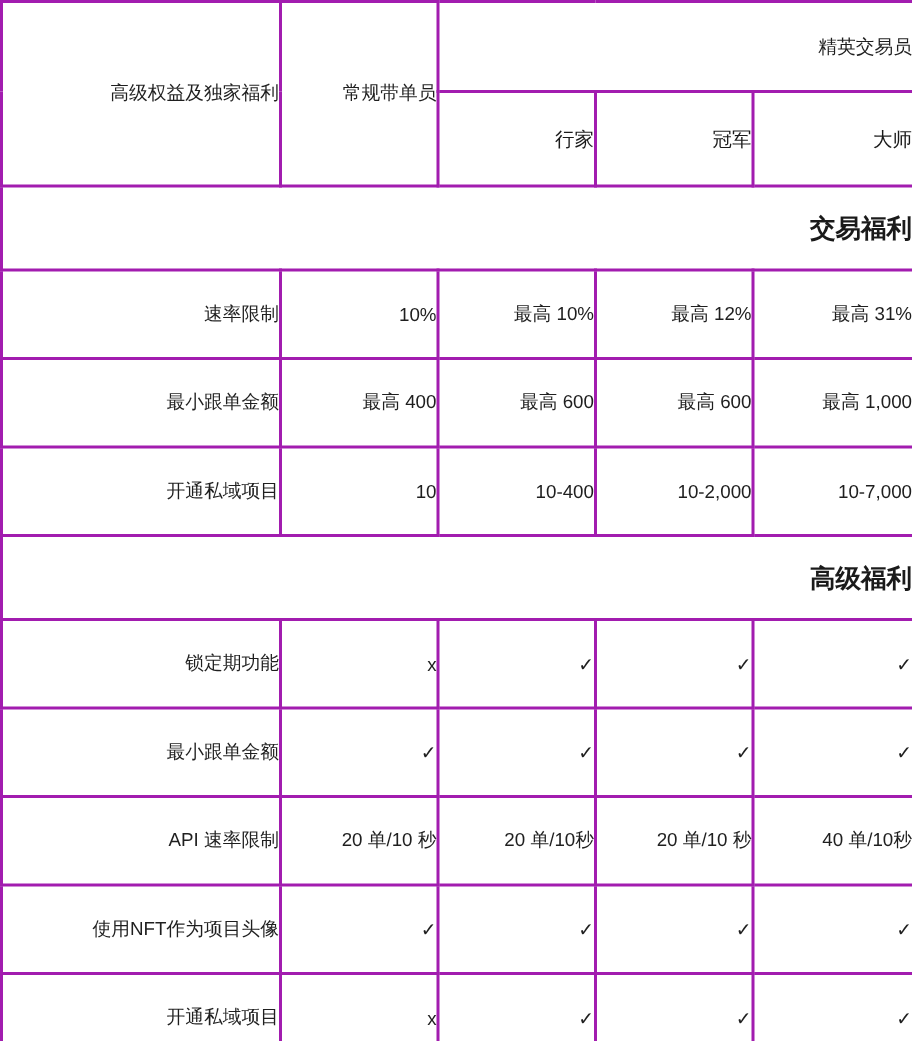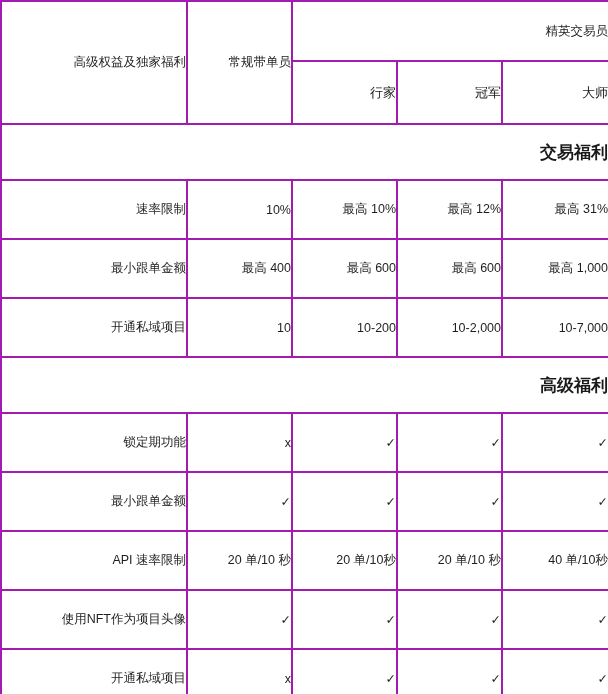--- a/index.html
+++ b/index.html
@@ -133,21 +133,21 @@
       <td class="row-label">最小跟单金额</td>
       <td class="cell">最高 400</td>
       <td class="cell">最高 600</td>
       <td class="cell">最高 600</td>
       <td class="cell">最高 1,000</td>
     </tr>
 
     <tr class="data-row">
       <td class="row-label">开通私域项目</td>
       <td class="cell">10</td>
-      <td class="cell">10-200</td>
+      <td class="cell">10-400</td>
       <td class="cell">10-2,000</td>
       <td class="cell">10-7,000</td>
     </tr>
 
     <tr class="section-row">
       <td colspan="5">高级福利</td>
     </tr>
 
     <tr class="data-row">
       <td class="row-label">锁定期功能</td>

